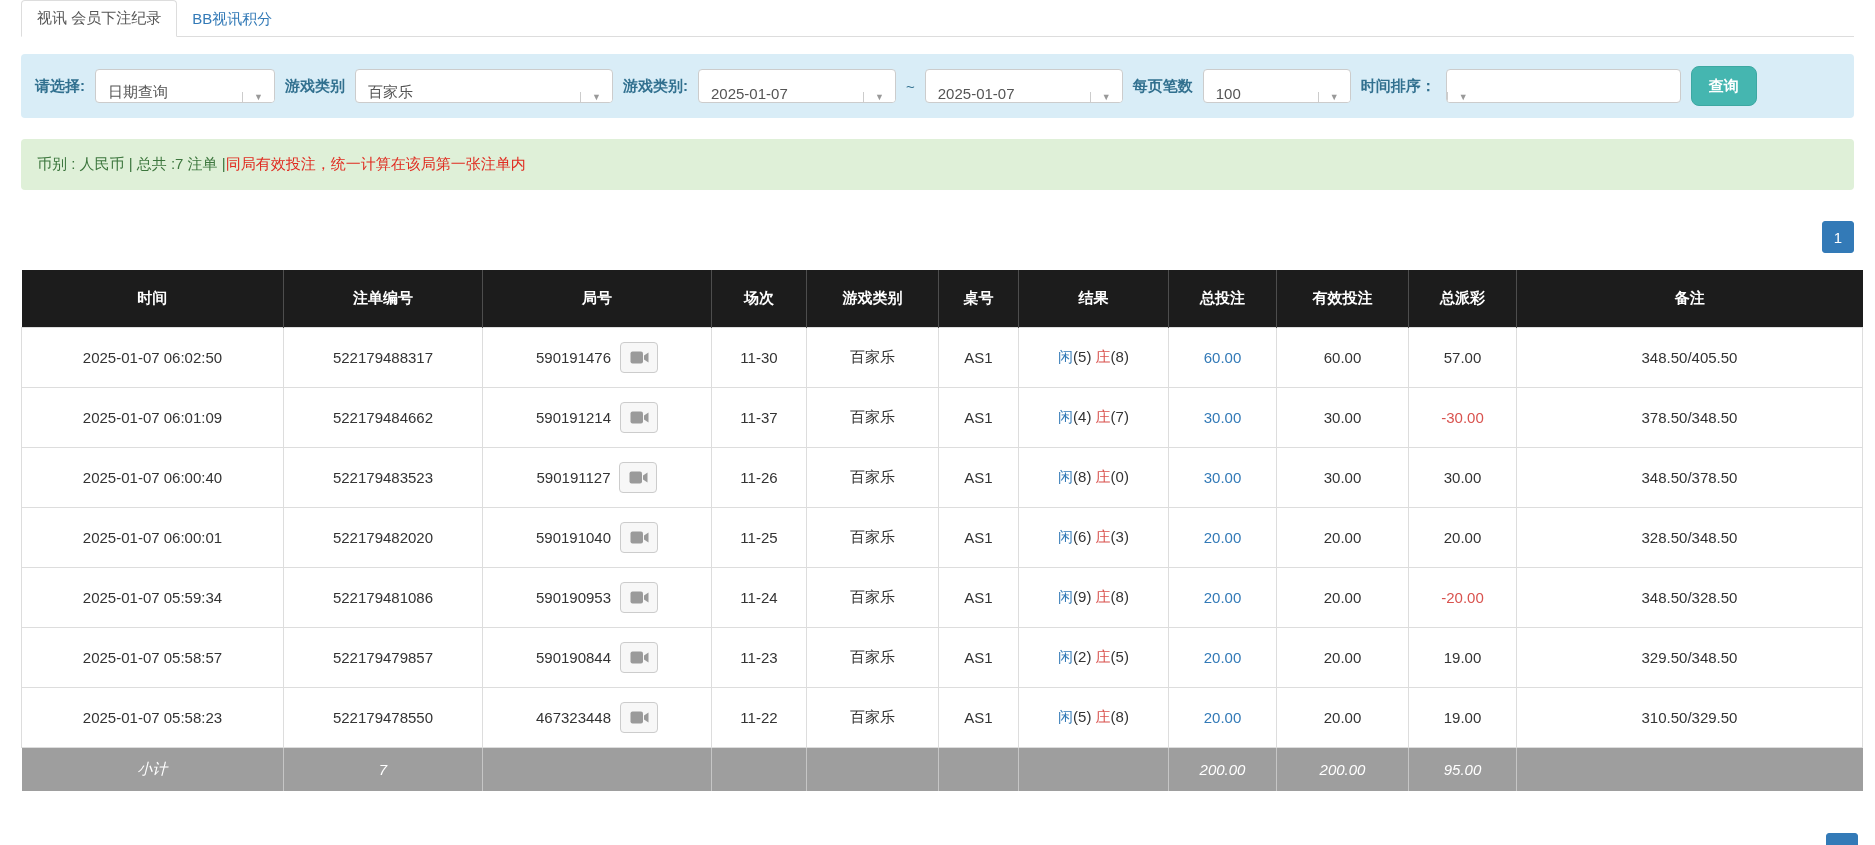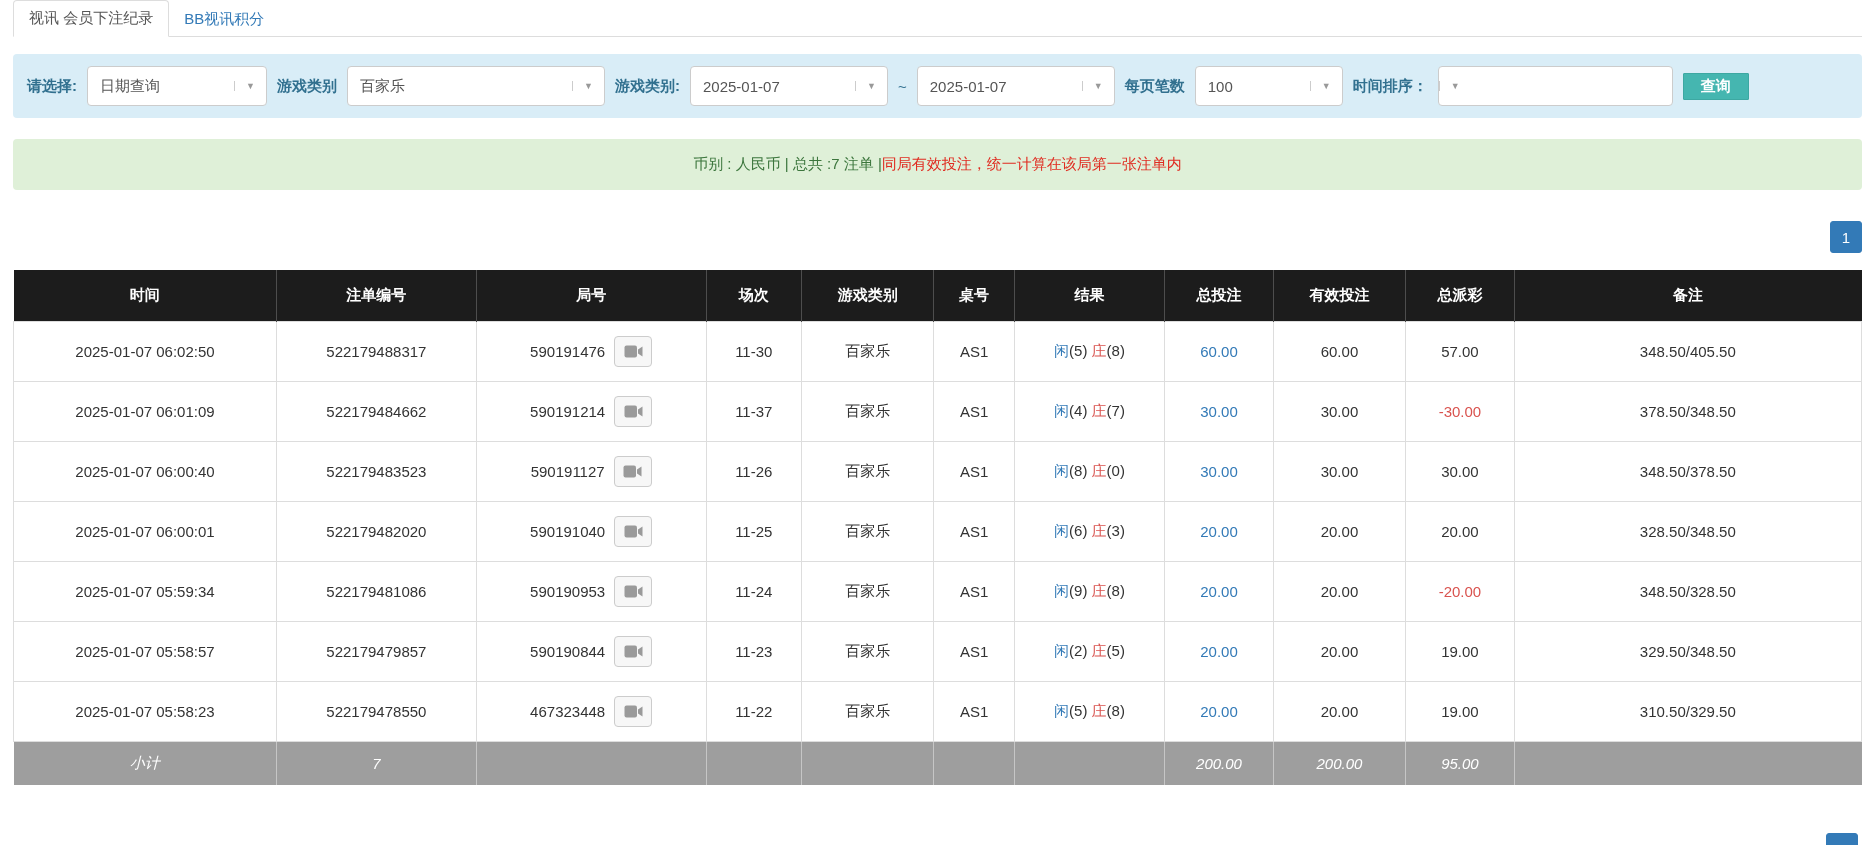--- a/index.html
+++ b/index.html
@@ -1,48 +1,48 @@
 <!DOCTYPE html>
 <html><head>
 <meta charset="utf-8">
 <style>
   * { box-sizing: border-box; }
   html, body { margin: 0; padding: 0; background: #fff; }
   body { font-family: "Liberation Sans", "DejaVu Sans", sans-serif; color: #333; }
   .page { position: relative; width: 1875px; height: 845px; overflow: hidden; background: #fff; }
-  .container { padding: 0 13px; }
+  .container { padding: 0 21px; }
 
   
   .tabbar { display: flex; align-items: flex-end; height: 37px; border-bottom: 1px solid #ddd; }
   .tab { padding: 8px 15px; font-size: 15px; cursor: pointer; margin-bottom: -1px; white-space: nowrap; }
   .tab.active { background: #fff; border: 1px solid #ddd; border-bottom: 1px solid #fff; border-radius: 4px 4px 0 0; color: #555; }
   .tab.link { color: #337ab7; }
 
   
   .filterbar { margin-top: 17px; background: #d9edf7; border-radius: 4px; padding: 12px 14px; display: flex; align-items: center; gap: 10px; }
   .flabel { font-weight: bold; color: #31708f; font-size: 15px; white-space: nowrap; }
   .tilde { color: #31708f; font-size: 15px; }
-  .select { display: flex; height: 40px; background: #fff; border: 1px solid #ccc; border-radius: 4px; align-items: center; cursor: pointer; overflow: hidden; }
+  .select { display: flex; height: 34px; background: #fff; border: 1px solid #ccc; border-radius: 4px; align-items: flex-end; cursor: pointer; overflow: hidden; }
   .sel-value { flex: 1; display: flex; align-items: center; padding: 0 12px; font-size: 15px; color: #555; white-space: nowrap; overflow: hidden; }
   .caret-box { width: 32px; border-left: 1px solid #ccc; display: flex; align-items: center; justify-content: center; color: #999; font-size: 9px; background: #fff; }
-  .btn-search { height: 27px; padding: 0 17px; background: #45b6b0; color: #fff; border: 1px solid #3da8a2; border-radius: 1px; font-size: 15px; font-weight: bold; cursor: pointer; font-family: inherit; }
-
-  
-  .summarybar { margin-top: 21px; background: #dff0d8; border-radius: 4px; padding: 16px 16px; display: flex; justify-content: center; align-items: center; font-size: 15px; }
+  .btn-search { height: 40px; padding: 0 17px; background: #45b6b0; color: #fff; border: 1px solid #3da8a2; border-radius: 8px; font-size: 15px; font-weight: bold; cursor: pointer; font-family: inherit; }
+
+  
+  .summarybar { margin-top: 21px; background: #dff0d8; border-radius: 4px; padding: 16px 16px; display: flex; justify-content: flex-start; align-items: center; font-size: 15px; }
   .summary-info { color: #3c763d; }
   .summary-notice { color: #e02b20; }
 
   
   .pagination-top { display: flex; justify-content: flex-end; margin-top: 31px; }
   .page-btn { min-width: 32px; height: 32px; background: #337ab7; border: 1px solid #337ab7; color: #fff; display: flex; align-items: center; justify-content: center; font-size: 15px; border-radius: 3px; cursor: pointer; }
   .pagination-bottom { position: absolute; top: 833px; right: 17px; }
 
   
   table { border-collapse: collapse; width: 100%; margin-top: 17px; table-layout: fixed; }
-  thead th { background: #1c1c1c; color: #fff; font-size: 15px; font-weight: bold; height: 51px; text-align: center; border-right: 1px solid #4d4d4d; }
+  thead th { background: #1c1c1c; color: #fff; font-size: 15px; font-weight: bold; height: 57px; text-align: center; border-right: 1px solid #4d4d4d; }
   thead th:last-child { border-right: none; }
   tbody td { border: 1px solid #ddd; height: 60px; text-align: center; font-size: 15px; color: #333; background: #fff; vertical-align: middle; }
   tfoot td { background: #9e9e9e; color: #fff; height: 44px; text-align: center; font-size: 15px; border-right: 1px solid #c6c6c6; vertical-align: middle; font-style: italic; }
   tfoot td:last-child { border-right: none; }
   tfoot tr.row-total td { border-top: 3px solid #fff; }
 
   .blue { color: #337ab7; }
   .red { color: #d9534f; }
   .neg { color: #d9534f; }
   a.betlink { color: #337ab7; text-decoration: none; cursor: pointer; }

